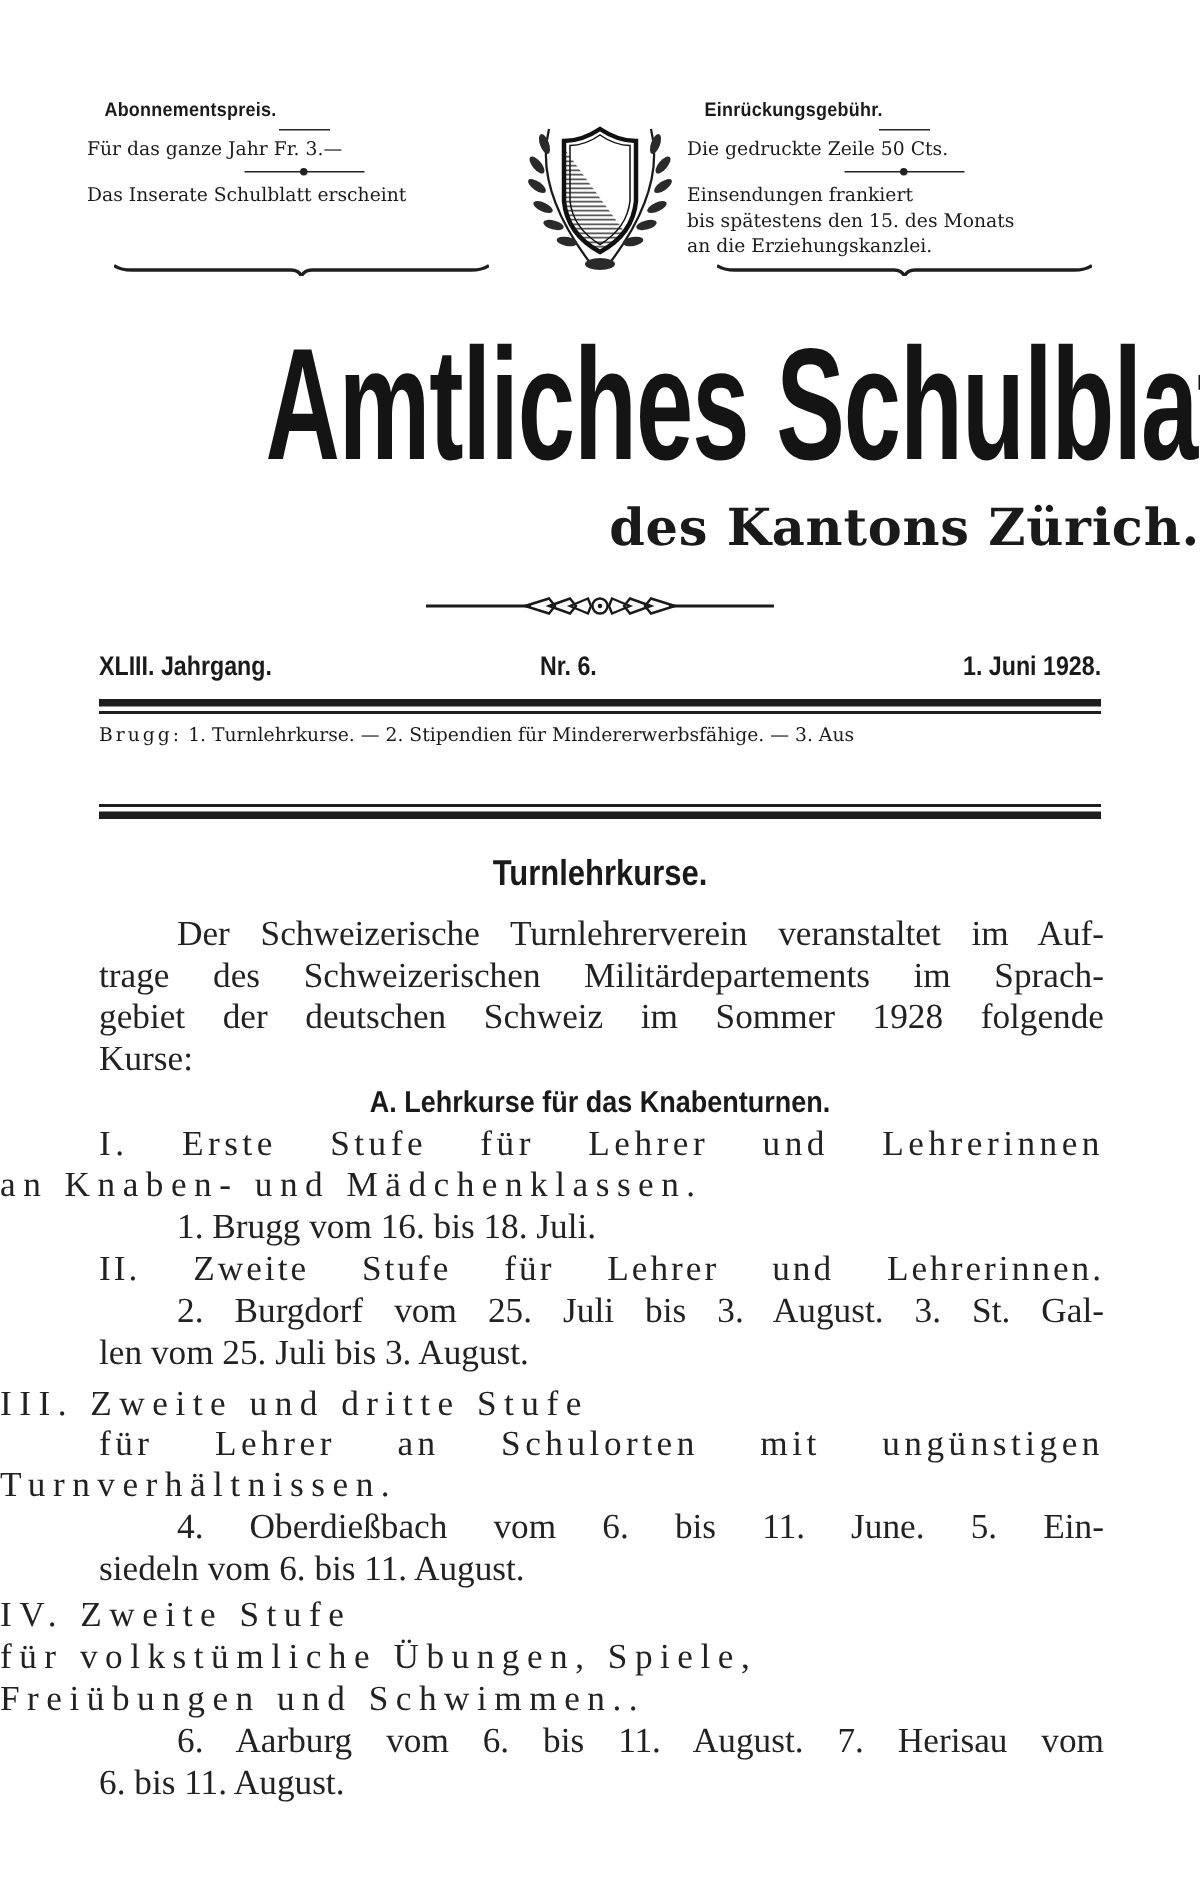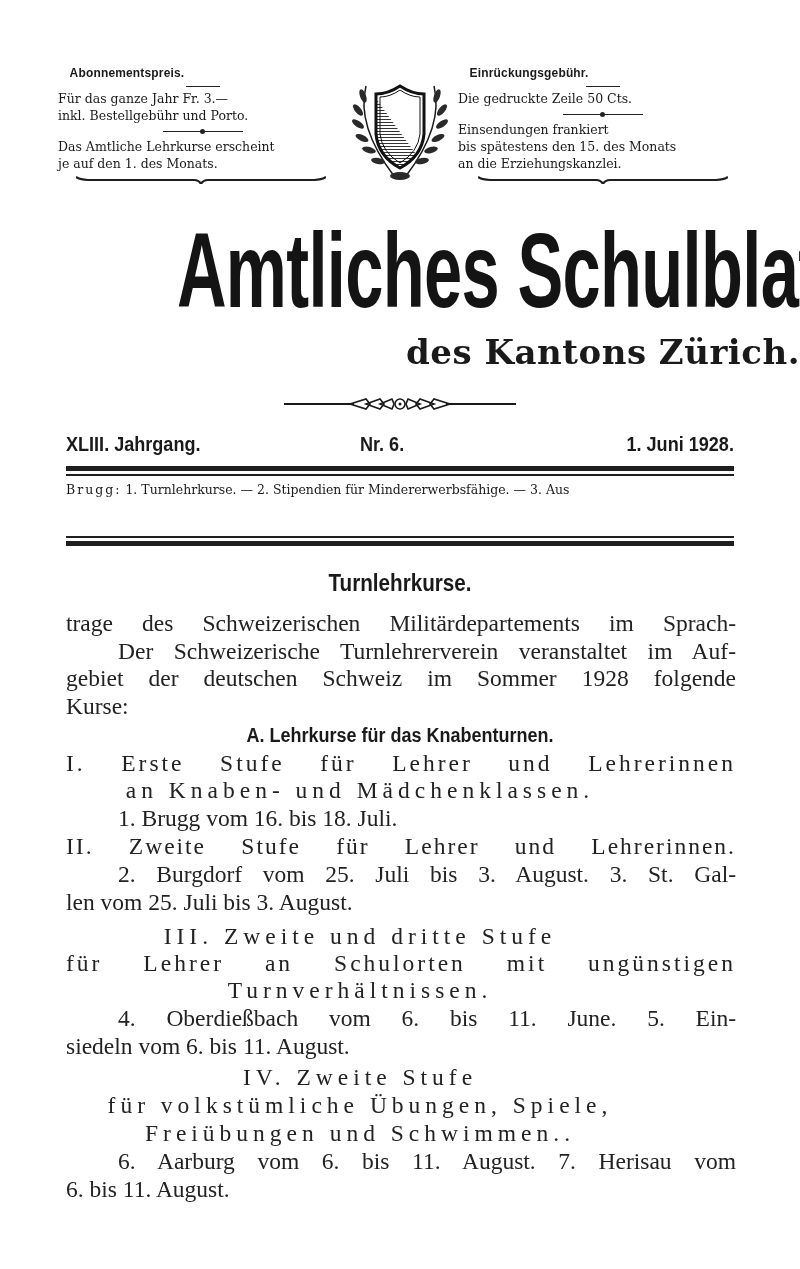--- a/index.html
+++ b/index.html
@@ -11,53 +11,51 @@
   .hdr-short-rule { width: 34px; height: 1px; background: #222; margin: 4px auto 3px auto; }
   .hdr-text { font-size: 14.5px; line-height: 17px; font-family: "DejaVu Serif", serif; font-size: 12.5px; }
   .hdr-dot-rule { position: relative; width: 80px; height: 1px; background: #222; margin: 7px auto 6px auto; }
   .hdr-dot-rule::after { content: ""; position: absolute; left: 37px; top: -2px; width: 5px; height: 5px; background: #222; border-radius: 50%; }
   .brace { position: absolute; top: 176px; width: 250px; height: 8px; }
   .crest { position: absolute; left: 336px; top: 76px; width: 128px; height: 110px; }
   .title { position: absolute; left: 62px; top: 214px; width: 676px; text-align: center; font-family: "Liberation Sans", sans-serif; font-weight: bold; font-size: 104px; line-height: 110px; letter-spacing: -1px; transform: scaleX(0.66) scaleY(1.02); transform-origin: center top; white-space: nowrap; color: #141414; }
   .title-wrap { position: absolute; left: 0; top: 212px; width: 800px; height: 112px; overflow: visible; }
   .subtitle { position: absolute; left: 0; top: 332px; width: 800px; text-align: right; font-family: "DejaVu Serif", serif; font-weight: bold; font-size: 34px; line-height: 40px; letter-spacing: 0.5px; }
   .ornament { position: absolute; left: 284px; top: 396px; width: 232px; height: 16px; }
-  .issue-row { position: absolute; left: 66px; top: 430px; width: 668px; height: 28px; font-family: "Liberation Sans", sans-serif; font-weight: bold; font-size: 21px; line-height: 28px; }
+  .issue-row { position: absolute; left: 66px; top: 430px; width: 668px; height: 28px; font-family: "Liberation Sans", sans-serif; font-weight: bold; font-size: 18px; line-height: 28px; }
   .issue-row span { position: absolute; top: 0; transform: scaleX(0.86); }
   .issue-left { left: 0; transform-origin: left center; }
   .issue-mid { left: 294px; transform-origin: left center; }
   .issue-right { right: 0; transform-origin: right center; }
   .rule-thick { position: absolute; left: 66px; width: 668px; height: 5px; background: #1e1e1e; }
   .rule-thin { position: absolute; left: 66px; width: 668px; height: 1.5px; background: #1e1e1e; }
   .contents { position: absolute; left: 66px; top: 481px; width: 668px; font-family: "DejaVu Serif", serif; font-size: 12.5px; line-height: 18px; }
   .contents .line2 { padding-left: 18px; }
   .contents .lbl { letter-spacing: 2px; }
   .section-title { position: absolute; left: 0; top: 568px; width: 800px; text-align: center; font-family: "Liberation Sans", sans-serif; font-weight: bold; font-size: 24px; line-height: 30px; transform: scaleX(0.86); }
   .body-text { position: absolute; left: 66px; width: 670px; font-family: "Liberation Serif", serif; font-size: 23.5px; line-height: 27.5px; color: #222; }
   .para { top: 610px; text-align: justify; text-indent: 52px; }
   .para .ln { display: block; text-align: justify; text-align-last: justify; text-indent: 0; }
   .para .ln.first { padding-left: 52px; }
   .para .ln.last { text-align-last: left; }
   .subhead { position: absolute; left: 0; top: 722px; width: 800px; text-align: center; font-family: "Liberation Sans", sans-serif; font-weight: bold; font-size: 20px; line-height: 26px; transform: scaleX(0.9); }
   .ln-abs { position: absolute; font-family: "Liberation Serif", serif; font-size: 23.5px; line-height: 27px; color: #222; white-space: nowrap; }
   .sp { letter-spacing: 5px; }
-  .center { left: 10px; width: 700px; text-align: center; }
+  .center { left: 0; width: 700px; }
   .justify-line { left: 66px; width: 670px; text-align: justify; text-align-last: justify; }
 </style>
 </head>
 <body>
 
 <div class="hdr-col left">
   <div class="hdr-title">Abonnementspreis.</div>
   <div class="hdr-short-rule"></div>
   <div class="hdr-text">Für das ganze Jahr Fr. 3.—</div>
-  <div class="hdr-text">inkl. Bestellgebühr und Porto.</div>
   <div class="hdr-dot-rule"></div>
-  <div class="hdr-text">Das Amtliche Lehrkurse erscheint</div>
-  <div class="hdr-text">je auf den 1. des Monats.</div>
+  <div class="hdr-text">Das Inserate Schulblatt erscheint</div>
 </div>
 <svg class="brace" style="left:76px;" viewBox="0 0 250 8" preserveAspectRatio="none">
   <path d="M0 1 Q4 4 12 4 L118 4 Q123 4 125 8 Q127 4 132 4 L238 4 Q246 4 250 1" stroke="#1e1e1e" stroke-width="2.2" fill="none"></path>
 </svg>
 
 <svg class="crest" viewBox="0 0 128 110">
   <defs>
     <pattern id="hatch" width="3" height="3" patternUnits="userSpaceOnUse">
       <line x1="0" y1="1.5" x2="3" y2="1.5" stroke="#333" stroke-width="1"></line>
     </pattern>
@@ -139,22 +137,22 @@
 <div class="contents">
   <div><span class="lbl">Brugg:</span> <span>1. Turnlehrkurse. — 2. Stipendien für Mindererwerbsfähige. — 3. Aus</span></div>
 </div>
 
 <div class="rule-thin" style="top:536px;"></div>
 <div class="rule-thick" style="top:541px;"></div>
 
 <div class="section-title">Turnlehrkurse.</div>
 
 <div class="body-text para">
+  <span class="ln first">Der Schweizerische Turnlehrerverein veranstaltet im Auf-</span>
   <span class="ln">trage des Schweizerischen Militärdepartements im Sprach-</span>
-  <span class="ln first">Der Schweizerische Turnlehrerverein veranstaltet im Auf-</span>
   <span class="ln">gebiet der deutschen Schweiz im Sommer 1928 folgende</span>
   <span class="ln last">Kurse:</span>
 </div>
 
 <div class="subhead">A. Lehrkurse für das Knabenturnen.</div>
 
 <div class="ln-abs justify-line sp" style="top:750px; letter-spacing:3px;">I. Erste Stufe für Lehrer und Lehrerinnen</div>
 <div class="ln-abs center sp" style="top:777px;">an Knaben- und Mädchenklassen.</div>
 <div class="ln-abs" style="top:805px; left:118px;">1. Brugg vom 16. bis 18. Juli.</div>
 

